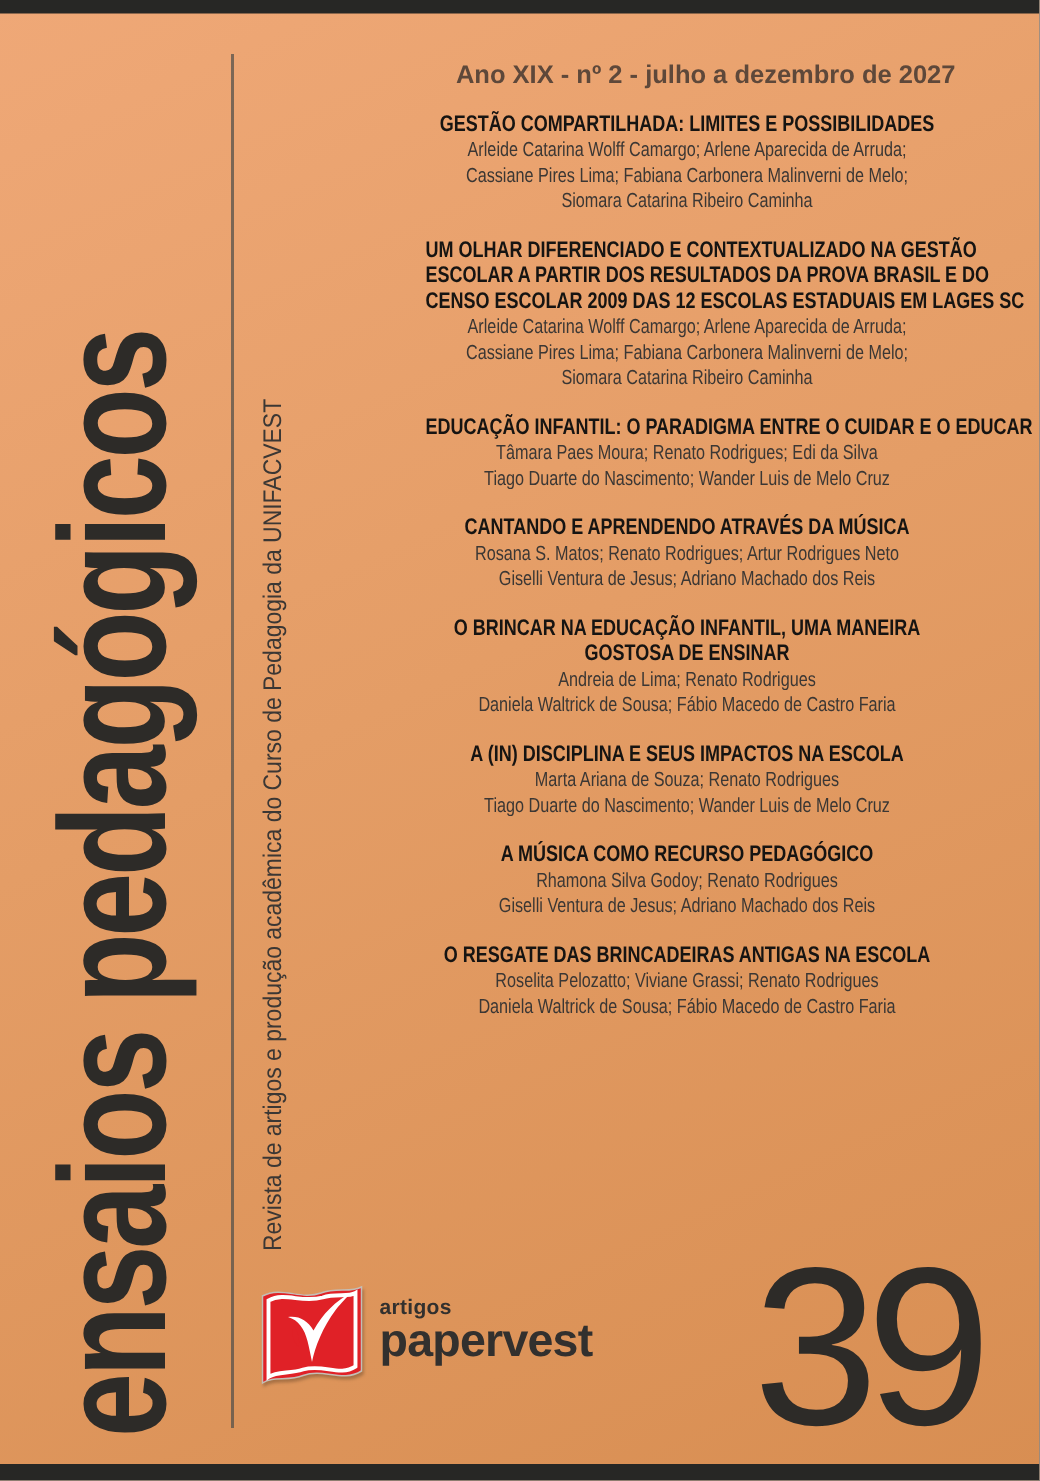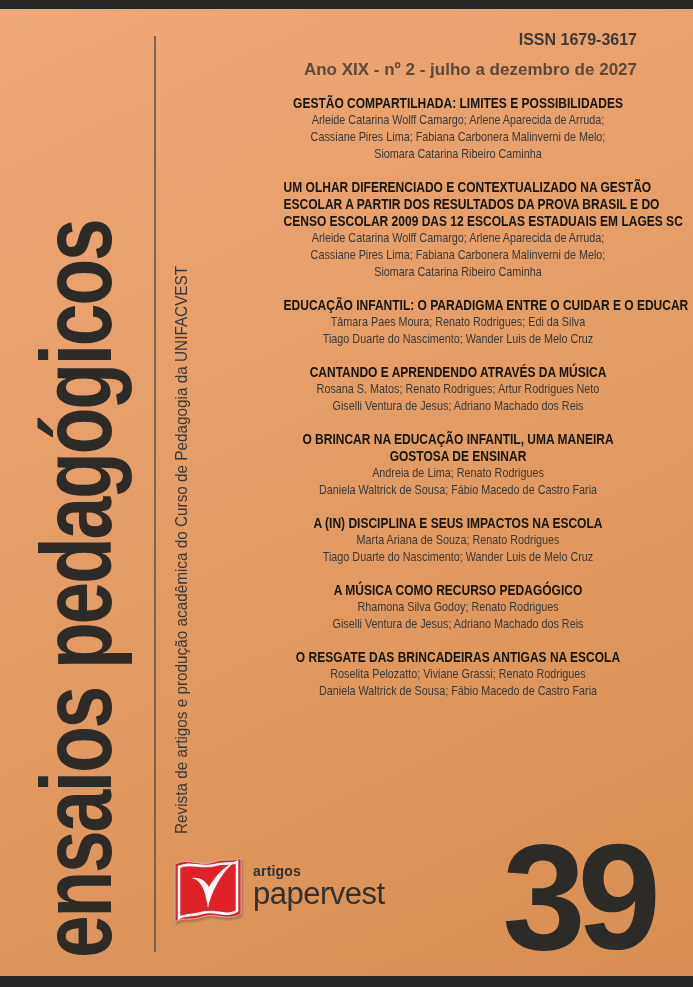--- a/index.html
+++ b/index.html
@@ -81,24 +81,24 @@
 
   
   .logo-flag{
     position:absolute;left:172px;top:854px;width:72px;height:74px;
     filter:drop-shadow(1px 2px 1px rgba(70,45,25,.35));
   }
   .publisher{
     position:absolute;left:253px;top:864px;text-align:left;color:#32302e;
   }
   .publisher-small{font-size:14px;font-weight:bold;line-height:15px;letter-spacing:.2px;}
-  .publisher-name{font-size:31px;font-weight:normal;line-height:30px;letter-spacing:-.5px;}
+  .publisher-name{font-size:31px;font-weight:bold;line-height:30px;letter-spacing:-.5px;}
   .issue-number{
     position:absolute;right:40px;top:822px;
-    font-size:150px;font-weight:bold;letter-spacing:-8px;
+    font-size:150px;font-weight:normal;letter-spacing:-8px;
     line-height:150px;color:var(--ink);
   }
 </style>
 </head>
 <body>
 
 <div class="page">
 
   <div class="bar-top"></div>
 
@@ -106,21 +106,20 @@
     <span class="scale">ensaios pedagógicos</span>
   </div>
 
   <div class="divider"></div>
 
   <div class="masthead-subtitle">
     <span class="scale">Revista de artigos e produção acadêmica do Curso de Pedagogia da UNIFACVEST</span>
   </div>
 
   <div class="content">
-    <div class="issn">ISSN 1679-3617</div>
     <div class="edition">Ano XIX - nº 2 - julho a dezembro de 2027</div>
     <div class="article-list">
         <div class="article">
           <div class="t-line">GESTÃO COMPARTILHADA: LIMITES E POSSIBILIDADES</div>
           <div class="a-line">Arleide Catarina Wolff Camargo; Arlene Aparecida de Arruda;</div>
           <div class="a-line">Cassiane Pires Lima; Fabiana Carbonera Malinverni de Melo;</div>
           <div class="a-line">Siomara Catarina Ribeiro Caminha</div>
         </div>
         <div class="article">
           <div class="t-line">UM OLHAR DIFERENCIADO E CONTEXTUALIZADO NA GESTÃO</div>

